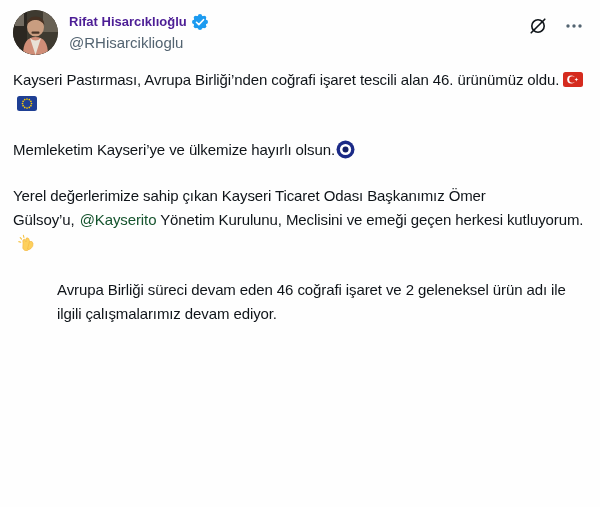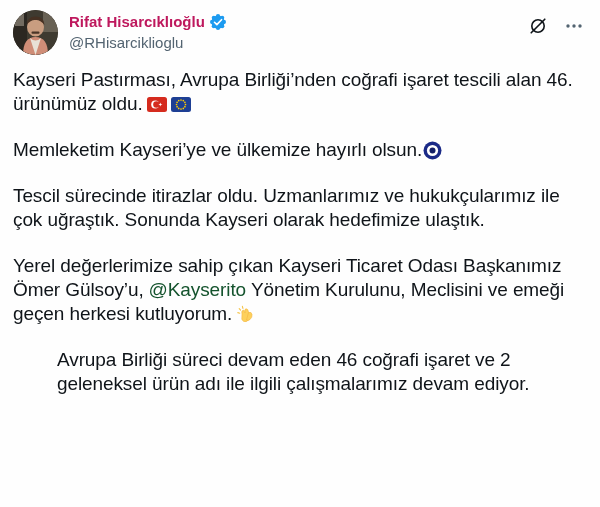--- a/index.html
+++ b/index.html
@@ -11,30 +11,30 @@
   }
   
   .header { display:flex; align-items:flex-start; padding:10px 16px 0 13px; }
   .avatar {
     width:45px; height:45px; border-radius:50%; overflow:hidden; flex:0 0 45px;
     cursor:pointer; background:#4a4438;
   }
   .id-block { margin-left:11px; padding-top:2px; min-width:0; }
   .name-row { display:flex; align-items:center; gap:4px; }
   .display-name {
-    font-size:15px; font-weight:bold; color:#be185d; line-height:20px;
+    font-size:13px; font-weight:bold; color:#4c1d95; line-height:20px;
     white-space:nowrap; cursor:pointer;
   }
   .verified { width:18px; height:18px; flex:0 0 18px; }
   .handle { font-size:15px; color:#536471; line-height:20px; margin-top:1px; }
   .header-actions { margin-left:auto; display:flex; align-items:center; gap:16px; padding-top:6px; }
   .icon-btn { width:20px; height:20px; cursor:pointer; display:flex; align-items:center; justify-content:center; }
   
   .body { padding:13px 14px 0 13px; }
-  .body p { font-size:19px; line-height:24px; letter-spacing:-0.1px; margin:0 0 22px 0; color:#0f1419; }
+  .body p { font-size:15px; line-height:24px; letter-spacing:-0.1px; margin:0 0 22px 0; color:#0f1419; }
   .body p:last-child { margin-bottom:0;margin-left:44px; }
   .mention { color:#14532d; text-decoration:none; cursor:pointer; margin-left:5px; }
   
   .emj { display:inline-block; vertical-align:-3px; margin-left:4px; }
   .emj.flag { width:20px; height:15px; vertical-align:-2px; }
   .emj.round { width:19px; height:19px; vertical-align:-4px; margin-left:1px; }
   .emj.clap { width:20px; height:20px; vertical-align:-4px; }
 </style>
 </head>
 <body>
@@ -126,21 +126,20 @@
             <circle cx="7.7" cy="3.6" r="0.85"></circle>
           </g>
         </svg></p>
 
     <p><span>Memleketim Kayseri’ye ve ülkemize hayırlı olsun.</span><svg class="emj round" viewBox="0 0 19 19">
           <circle cx="9.5" cy="9.5" r="9" fill="#1b2a87"></circle>
           <circle cx="9.5" cy="9.5" r="5.6" fill="#ffffff"></circle>
           <circle cx="9.5" cy="9.5" r="3" fill="#141f66"></circle>
         </svg></p>
 
-    <p>Tescil sürecinde itirazlar oldu. Uzmanlarımız ve hukukçularımız ile çok uğraştık. Sonunda Kayseri olarak hedefimize ulaştık.</p>
 
     <p><span>Yerel değerlerimize sahip çıkan Kayseri Ticaret Odası Başkanımız Ömer Gülsoy’u,</span><a class="mention">@Kayserito</a><span> Yönetim Kurulunu, Meclisini ve emeği geçen herkesi kutluyorum.</span><svg class="emj clap" viewBox="0 0 20 20">
           <g stroke="#f4b63f" stroke-width="0.6" fill="#fdd05c">
             <path d="M6 10 Q5 6.5 7.5 6 L9 9 Q8 5 10 4.8 Q12 4.6 12.5 8 L13.5 12 Q14 16 10.5 17.5 Q7.5 18.5 5.8 15.5 Z"></path>
             <path d="M12.5 8.5 Q15.5 7.5 16 10.5 Q16.5 13.5 14 15.5 Q12 17 10.5 16 Z"></path>
           </g>
           <g stroke="#f6c445" stroke-width="1.1" stroke-linecap="round">
             <line x1="3.2" y1="4.6" x2="4.6" y2="6.2"></line>
             <line x1="6.4" y1="2.4" x2="6.9" y2="4.4"></line>
             <line x1="1.8" y1="8.6" x2="3.8" y2="9.2"></line>

